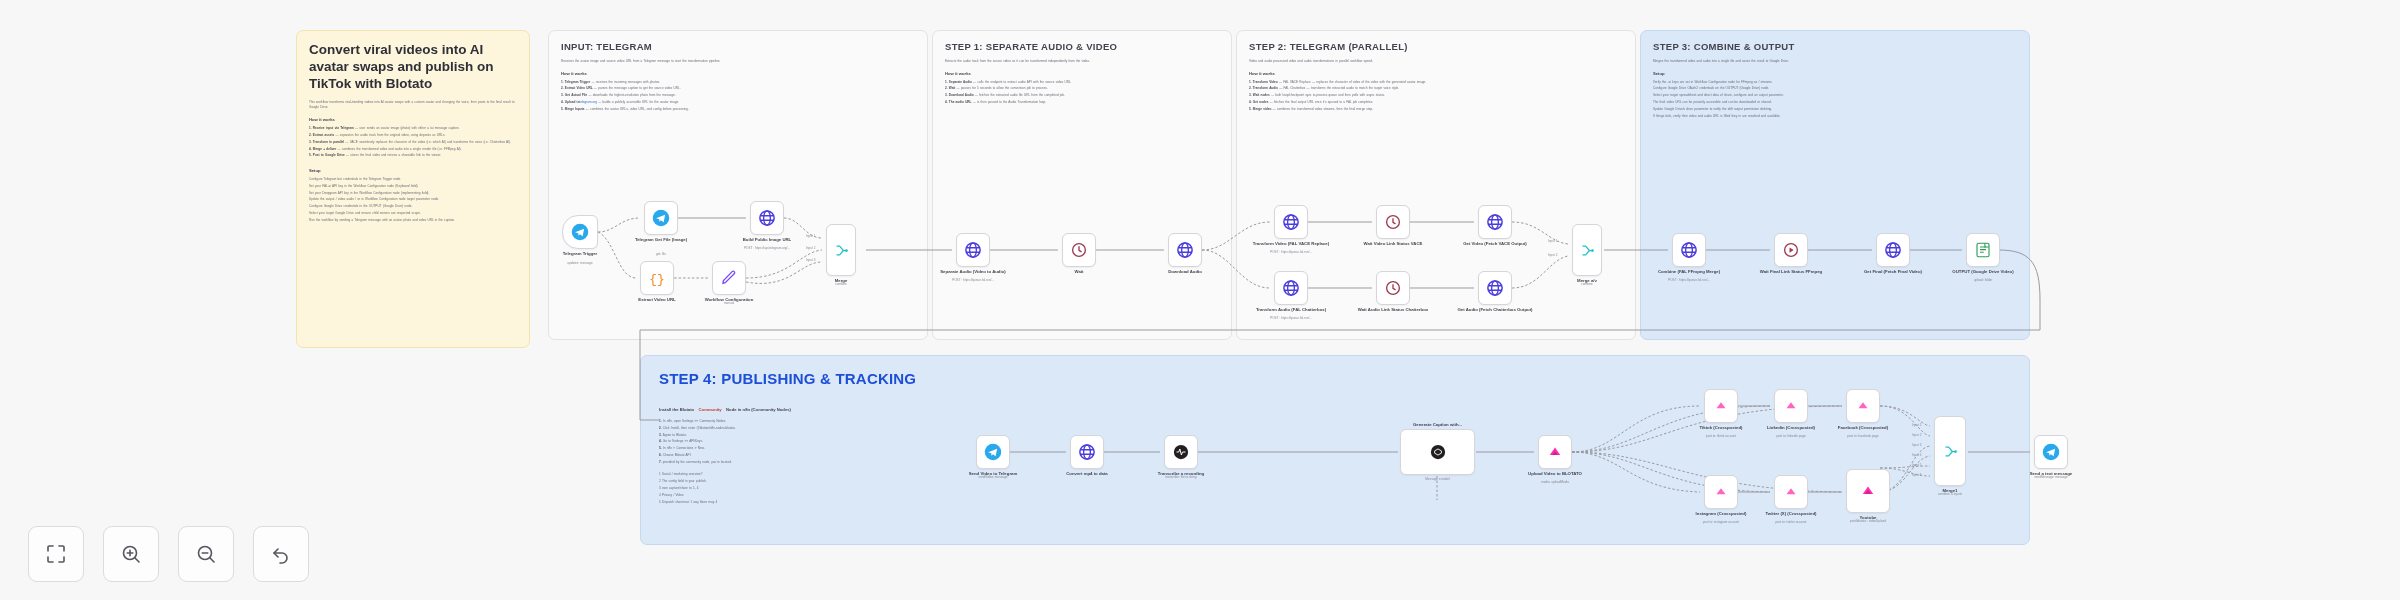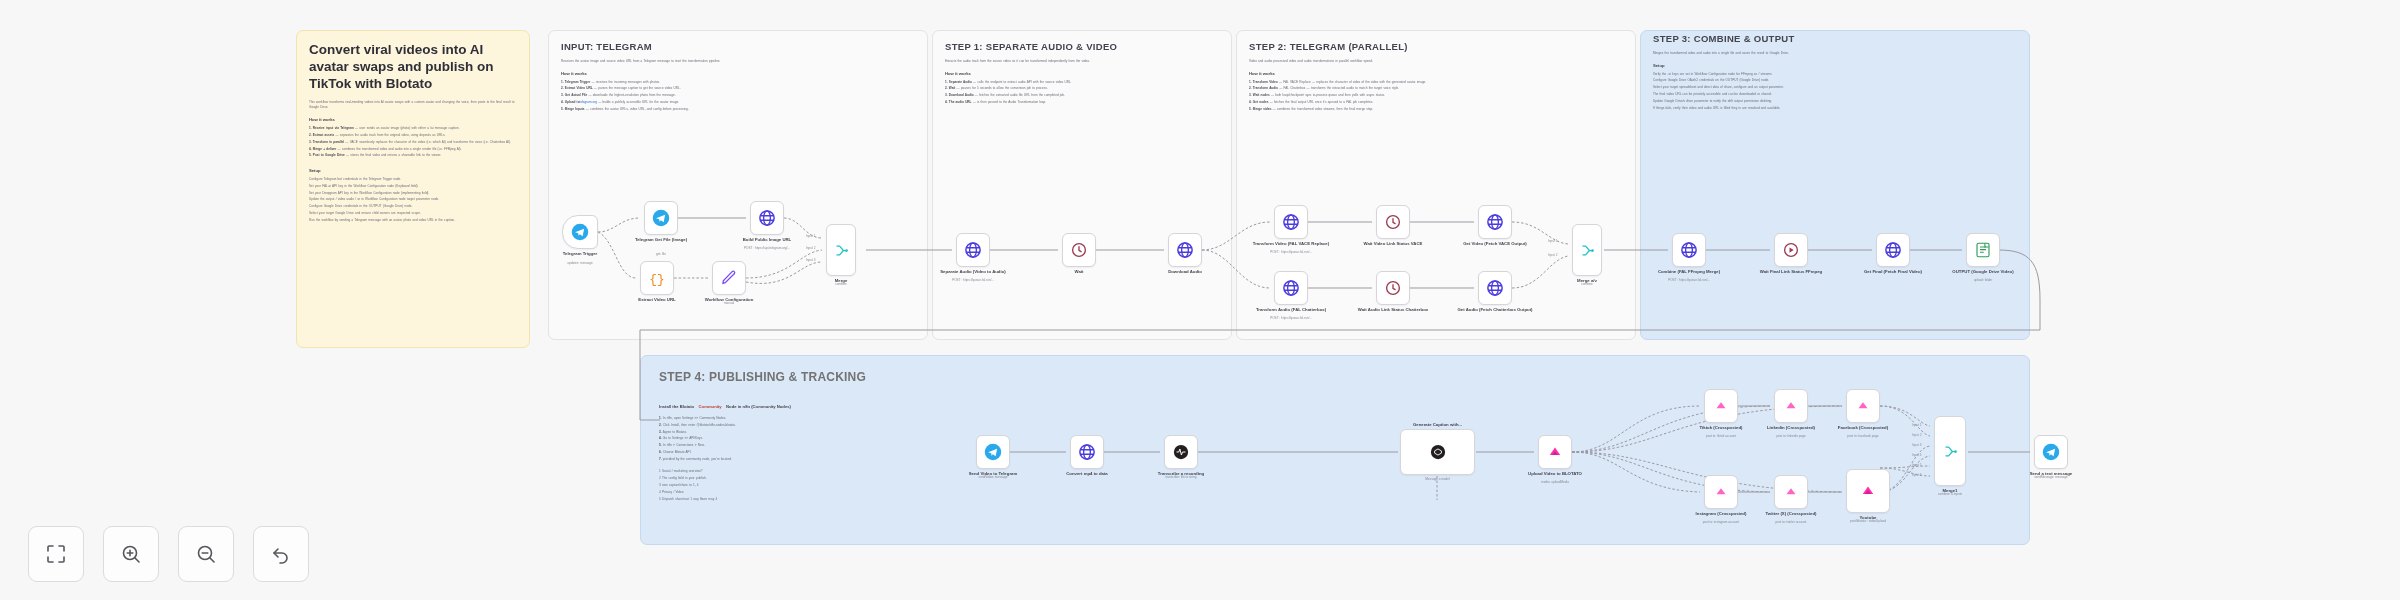--- a/index.html
+++ b/index.html
@@ -11,21 +11,21 @@
   }
   #canvas { position: absolute; inset: 0; }
 
   
   .panel { position: absolute; border-radius: 7px; }
   .panel-yellow { background: #fdf6dd; border: 1px solid #f0e4b0; }
   .panel-grey   { background: #fafafa; border: 1px solid #e3e3e3; }
   .panel-blue   { background: #dbe8f7; border: 1px solid #c6d8ef; }
   .note-h1 { font-size: 13.5px; line-height: 17px; color: #2f2f38; font-weight: bold; }
   .sec-h   { font-size: 9.5px; letter-spacing: .3px; color: #44444f; font-weight: bold; }
-  .big-h   { font-size: 12px; color: #737373; font-weight: bold; letter-spacing:.2px;}
+  .big-h   { font-size: 15px; color: #1d4ed8; font-weight: bold; letter-spacing:.2px;}
 
   .micro {
     font-size: 3.1px; line-height: 4.6px; color: #6d6d78;
     word-spacing: .4px; overflow: hidden;
   }
   .micro.b { font-weight: bold; color: #4a4a55; }
   .micro-h { font-size: 4.2px; font-weight: bold; color: #45454f; line-height: 6px; }
   .micro-link { color: #2f6fd0; }
   .micro-red { color: #c0392b; font-weight:bold; }
   .mlist { list-style: none; }
@@ -143,21 +143,21 @@
         <li><span class="micro b">Transform Video</span><span> — FAL VACE Replace — replaces the character of video of the video with the generated avatar image.</span></li>
         <li><span class="micro b">Transform Audio</span><span> — FAL Chatterbox — transforms the extracted audio to match the target voice style.</span></li>
         <li><span class="micro b">Wait nodes</span><span> — both loop/checkpoint sync in-process queue and then polls with async status.</span></li>
         <li><span class="micro b">Get nodes</span><span> — fetches the final output URL once it's queued to a FAL job completes.</span></li>
         <li><span class="micro b">Merge video</span><span> — combines the transformed video streams, then the final merge step.</span></li>
       </ol>
     </div>
   </div>
 
   <div class="panel panel-blue" style="left:1640px; top:30px; width:390px; height:310px;">
-    <div style="padding:2px 12px;">
+    <div style="padding:10px 12px;">
       <div class="sec-h">STEP 3: COMBINE &amp; OUTPUT</div>
       <div class="micro" style="margin-top:7px;">Merges the transformed video and audio into a single file and saves the result to Google Drive.</div>
       <div class="micro-h" style="margin-top:7px;">Setup</div>
       <ul class="mlist micro" style="margin-top:3px;">
         <li>Verify the .ai keys are set in Workflow Configuration node for FFmpeg as / streams.</li>
         <li>Configure Google Drive OAuth2 credentials on the OUTPUT (Google Drive) node.</li>
         <li>Select your target spreadsheet and direct data of share, configure and an output parameter.</li>
         <li>The final video URL can be privately accessible and can be downloaded or shared.</li>
         <li>Update Google Drive/s drive parameter to notify the drift output permission deleting.</li>
         <li>If things fails, verify their video and audio URL is filled they in are resolved and available.</li>

